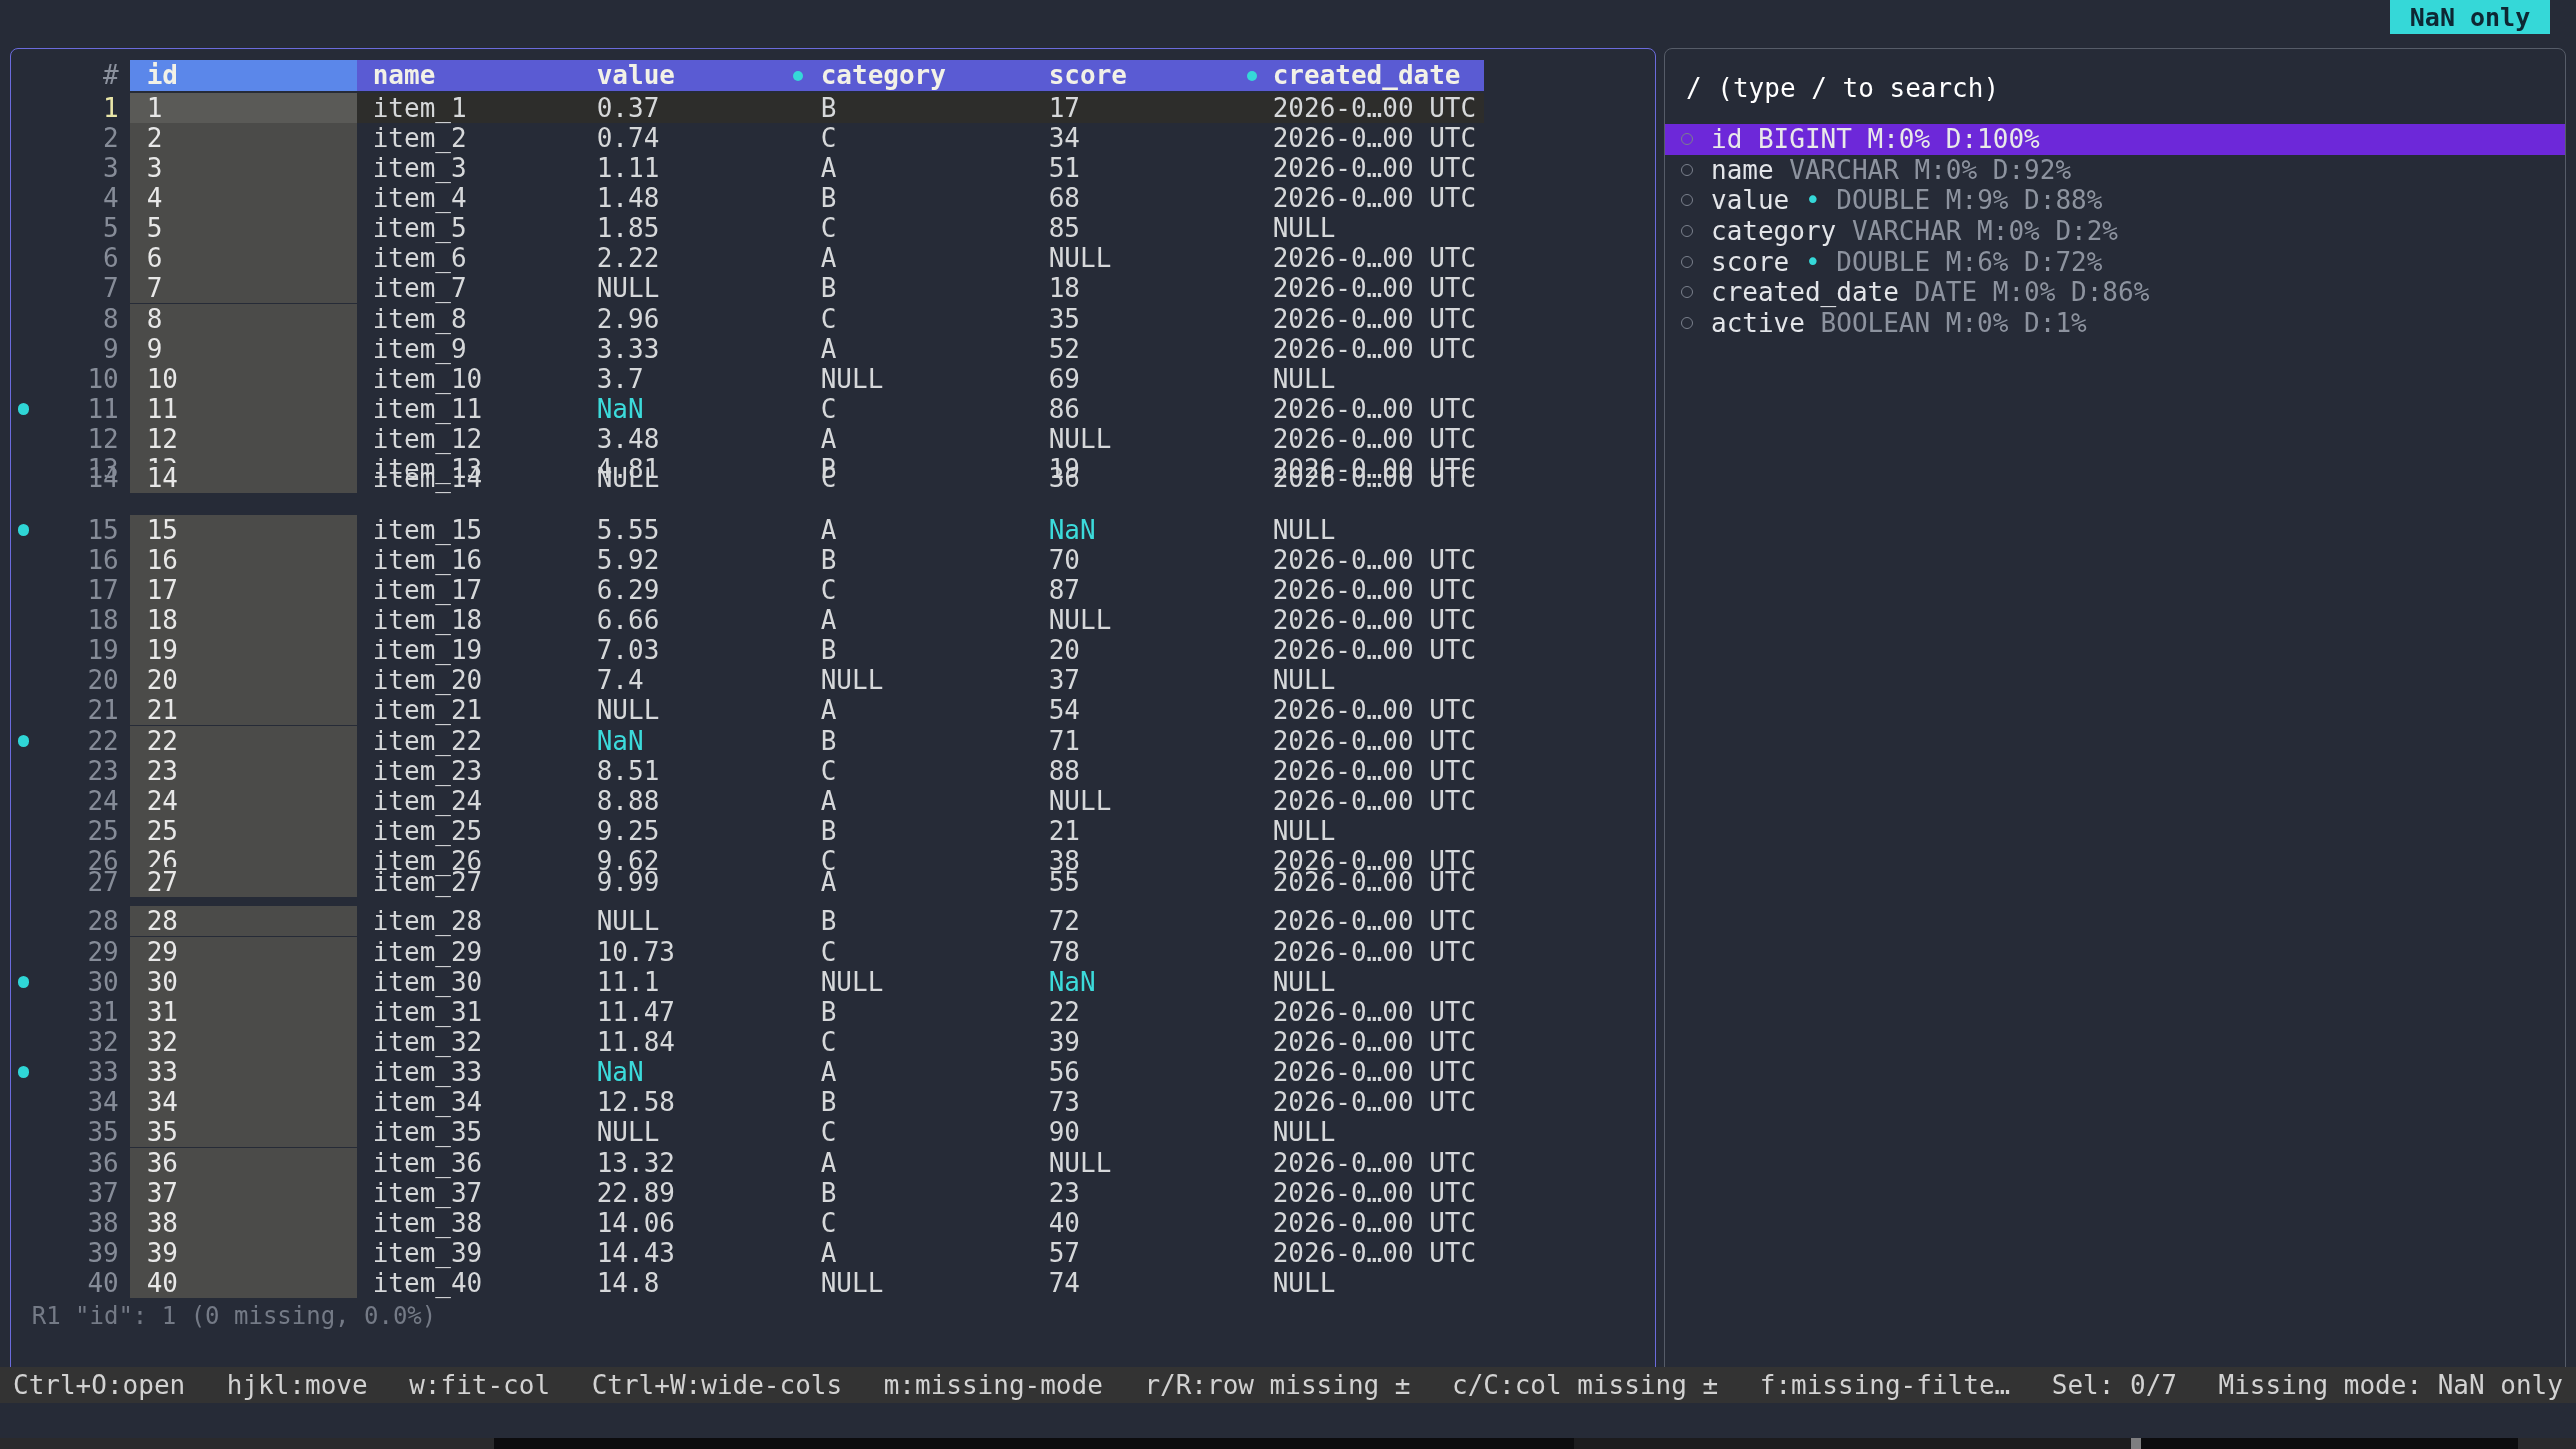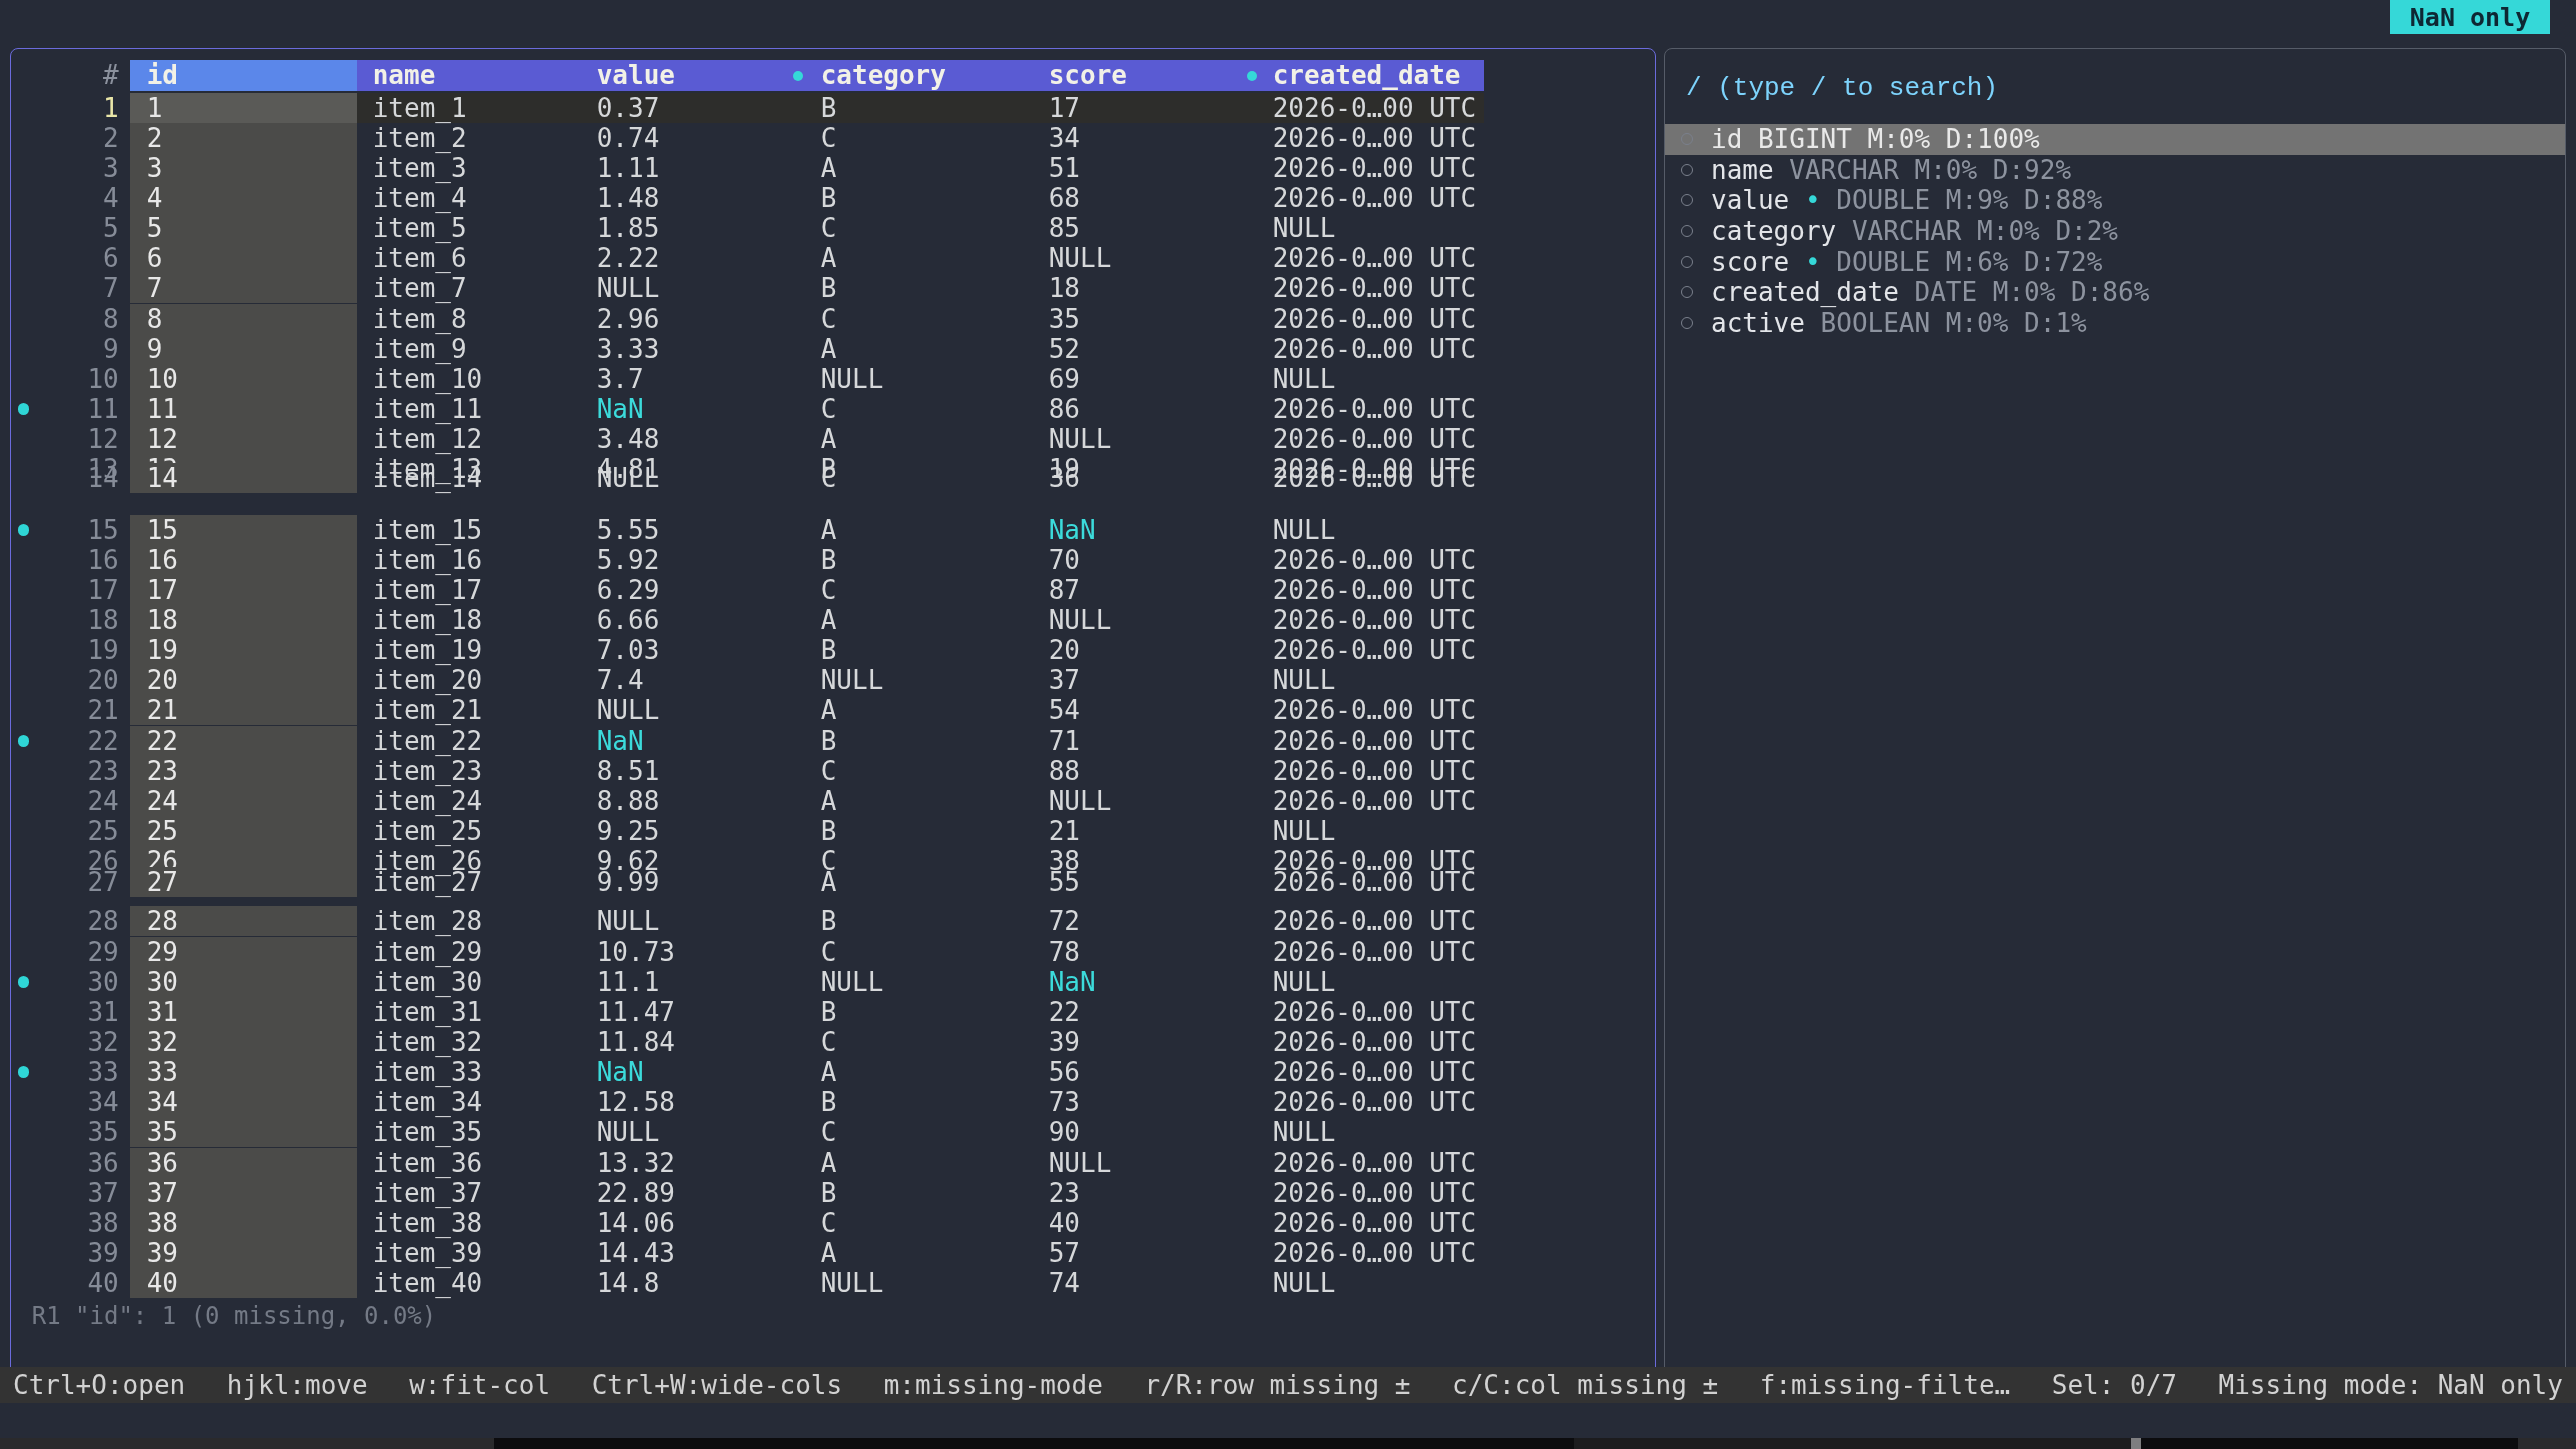--- a/index.html
+++ b/index.html
@@ -64,24 +64,24 @@
     position:absolute; width:10.5px; height:10.5px; border-radius:50%;
     background:#35d8d8; top:10.5px;
   }
   .tfoot {
     position:absolute; left:21px; top:1252px; height:31px; line-height:31px;
     font-size:24px; color:#747a86; white-space:pre;
   }
   
   .search {
     position:absolute; left:21px; top:24px; height:31px; line-height:31px;
-    font-size:26px; color:#7dd3fc; white-space:pre;font-family:Liberation Mono, monospace;
+    font-size:26px; color:#ffffff; white-space:pre;
   }
   .colitem { position:absolute; left:0; width:100%; height:31px; font-size:26px; }
-  .colitem.selected { background:#737373; }
+  .colitem.selected { background:#6d28d9; }
   .colitem .ring {
     position:absolute; left:16px; top:50%; margin-top:-6.5px; width:12px; height:12px;
     border:1.6px solid #7a808c; border-radius:50%;
   }
   .colitem .line { position:absolute; left:46px; top:0; height:31px; line-height:31px; white-space:pre; }
   .colitem .cname { color:#e3e5e9; }
   .colitem .cmeta { color:#8d939f; }
   .colitem.selected .cname, .colitem.selected .cmeta { color:#e9e9e9; }
   .colitem .cdot { color:#35d8d8; }
   

